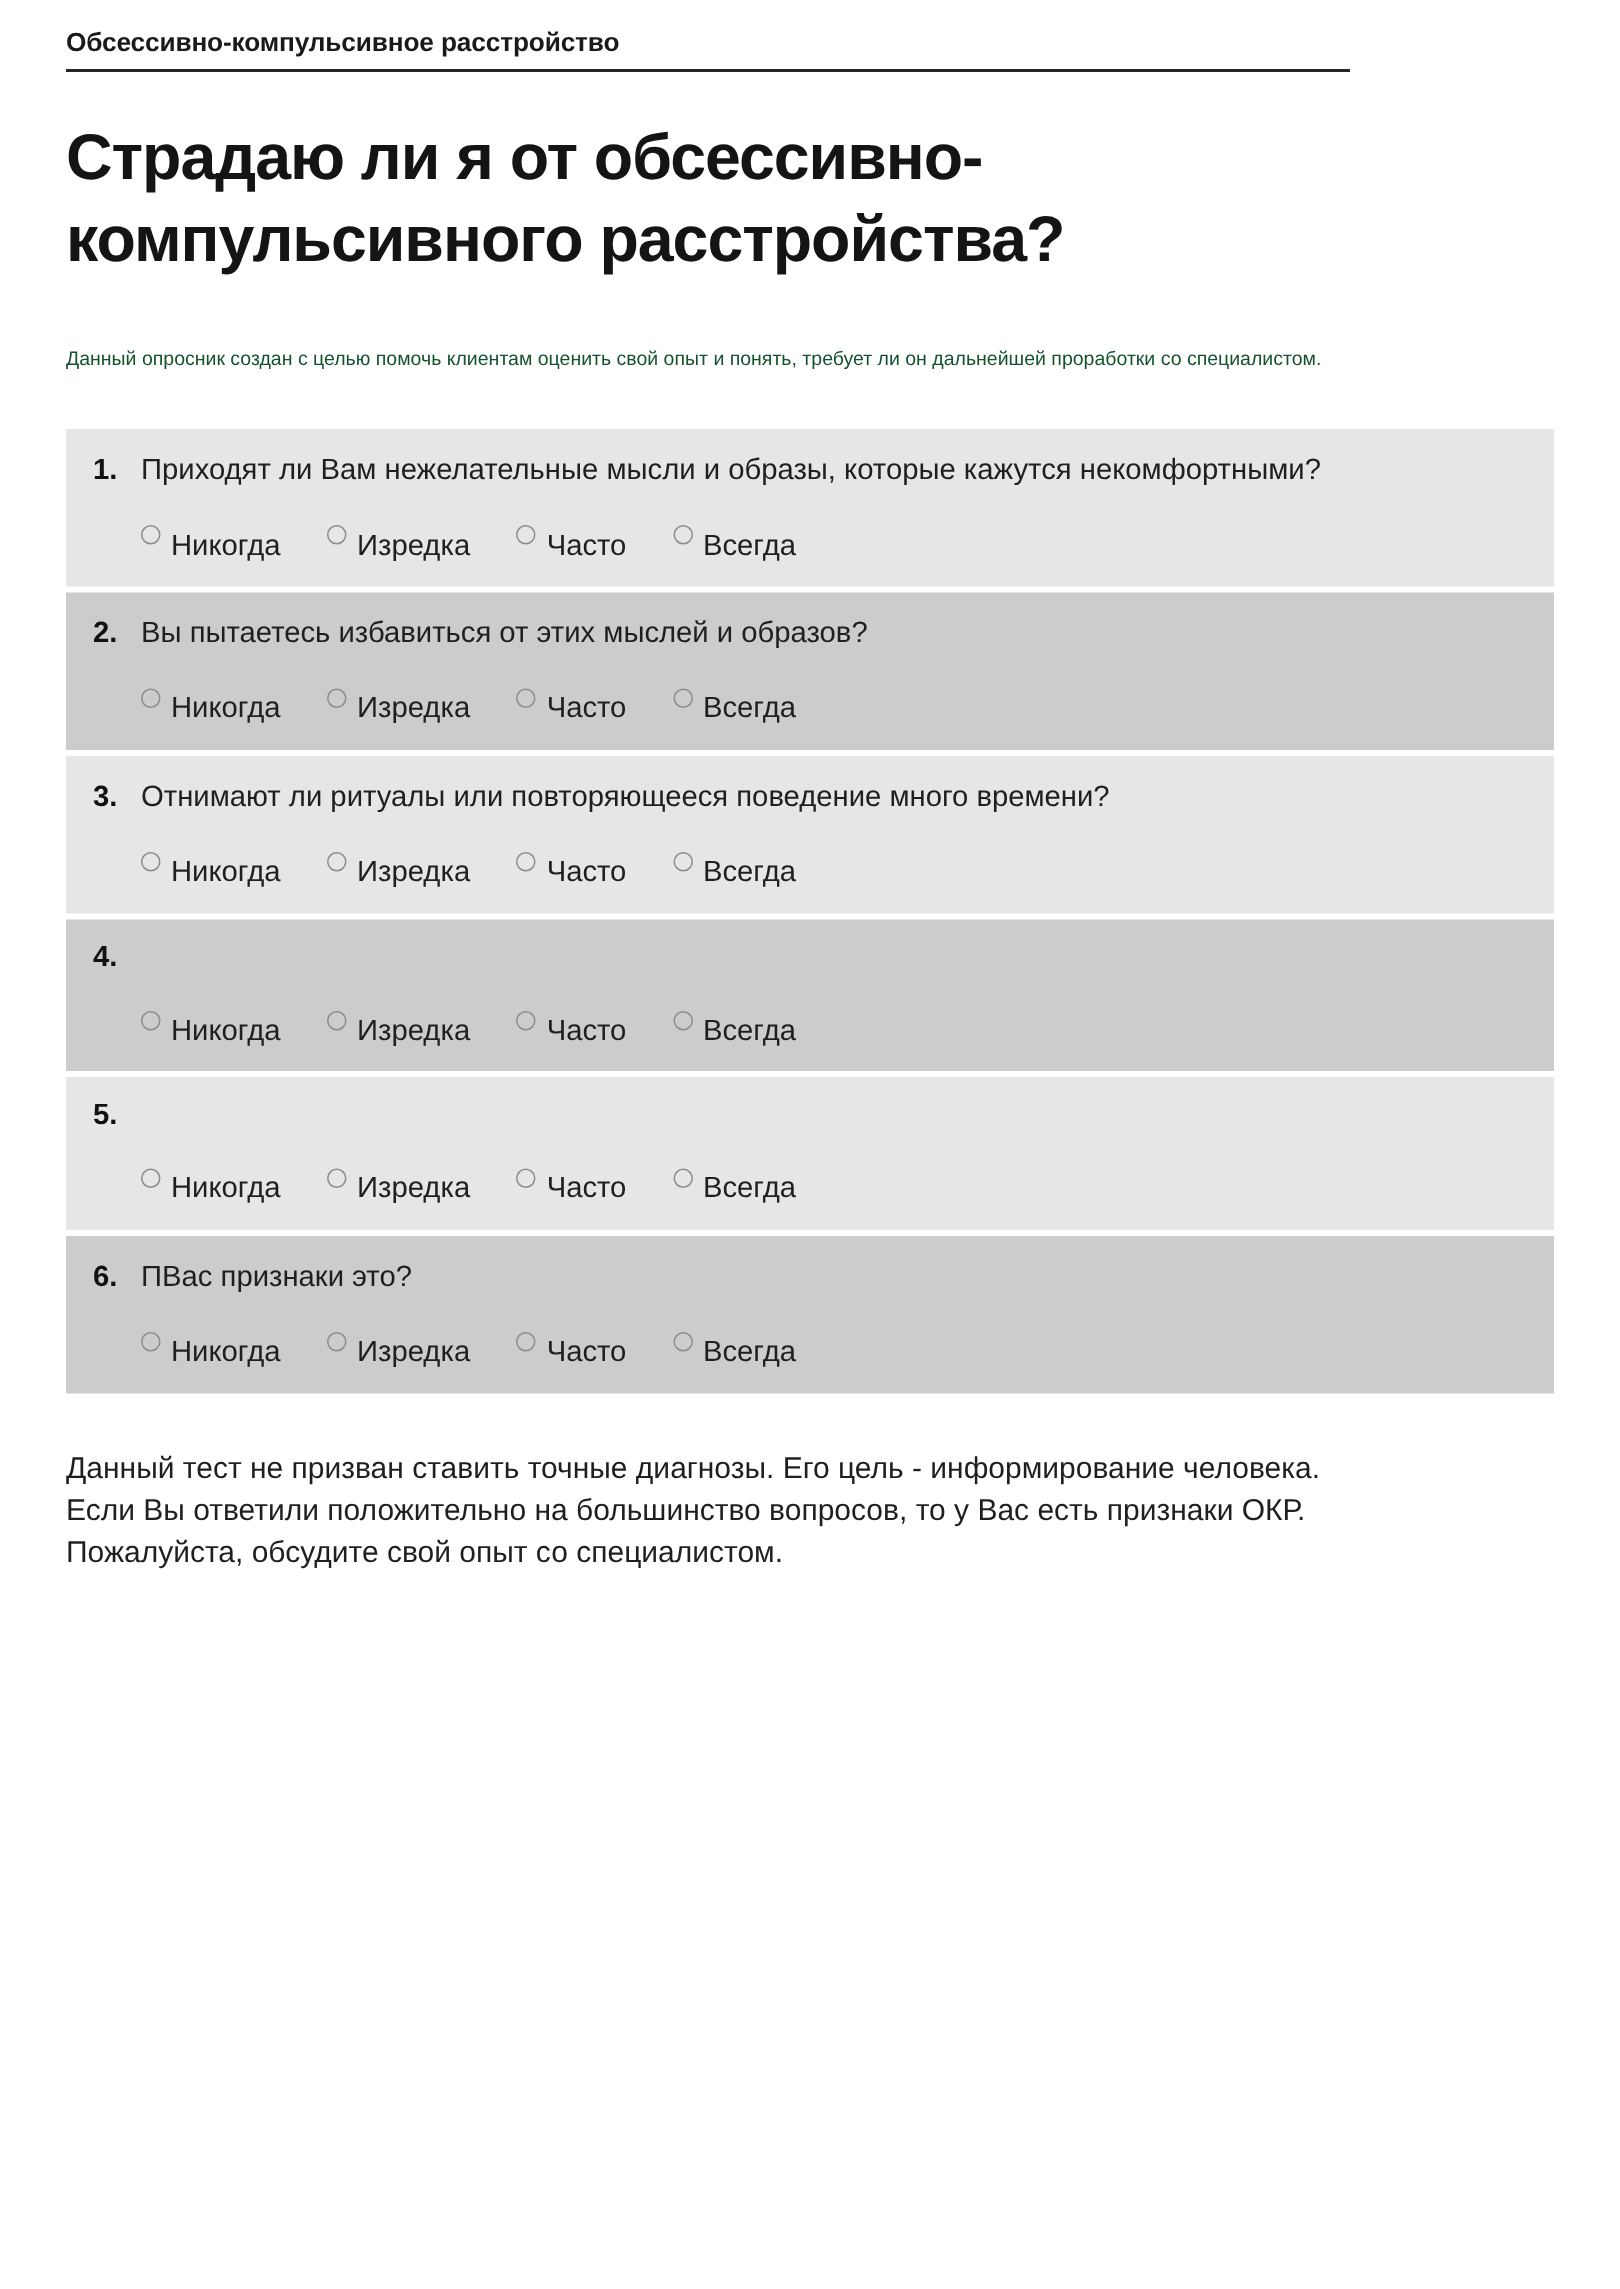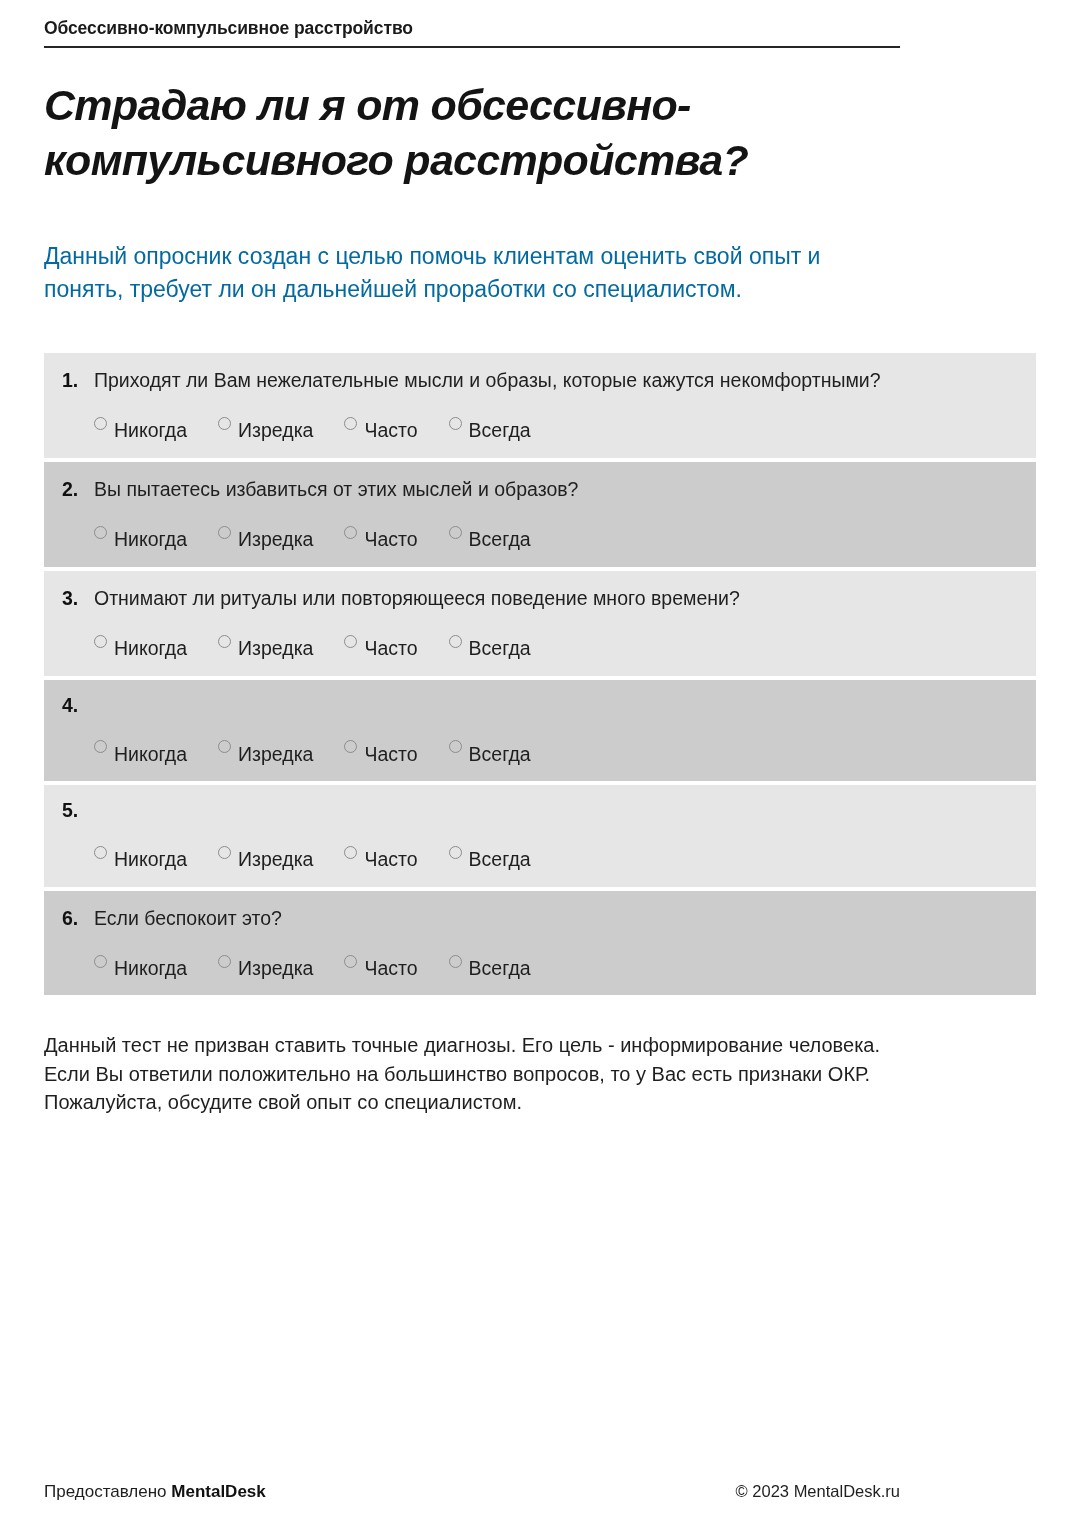--- a/index.html
+++ b/index.html
@@ -44,28 +44,27 @@
 
   
   .doc-title {
     margin-top: 30px;
     font-size: 43px;
     font-weight: bold;
     line-height: 1.28;
     letter-spacing: -0.7px;
     color: #141414;
     max-width: 960px;
-    font-style: italic;
   }
 
   
   .intro {
-    font-size: 23px;
+    font-size: 13px;
     line-height: 1.42;
-    color: #0369a1;
+    color: #14532d;
     max-width: 940px;
   }
 
   
   .questions {
     margin-top: 25px;
     display: flex;
     flex-direction: column;
     gap: 4px;
     width: 992px;
@@ -285,21 +284,21 @@
           </label>
           <label class="option">
             <span class="radio"></span>
             <span class="option-label">Всегда</span>
           </label>
         </div>
       </div>
       <div class="question-row shade-dark">
         <div class="question-line">
           <span class="q-number">6.</span>
-          <span class="q-text">Если беспокоит это?</span>
+          <span class="q-text">ПВас признаки это?</span>
         </div>
         <div class="options">
           <label class="option">
             <span class="radio"></span>
             <span class="option-label">Никогда</span>
           </label>
           <label class="option">
             <span class="radio"></span>
             <span class="option-label">Изредка</span>
           </label>
@@ -310,21 +309,14 @@
           <label class="option">
             <span class="radio"></span>
             <span class="option-label">Всегда</span>
           </label>
         </div>
       </div>
     </div>
 
   <p class="closing">Данный тест не призван ставить точные диагнозы. Его цель - информирование человека. Если Вы ответили положительно на большинство вопросов, то у Вас есть признаки ОКР. Пожалуйста, обсудите свой опыт со специалистом.</p>
 
-  <div class="footer">
-    <div class="footer-left">
-      <span>Предоставлено</span>
-      <span class="brand">MentalDesk</span>
-    </div>
-    <div class="footer-right">© 2023 MentalDesk.ru</div>
-  </div>
 
 </div>
 
 </body></html>

